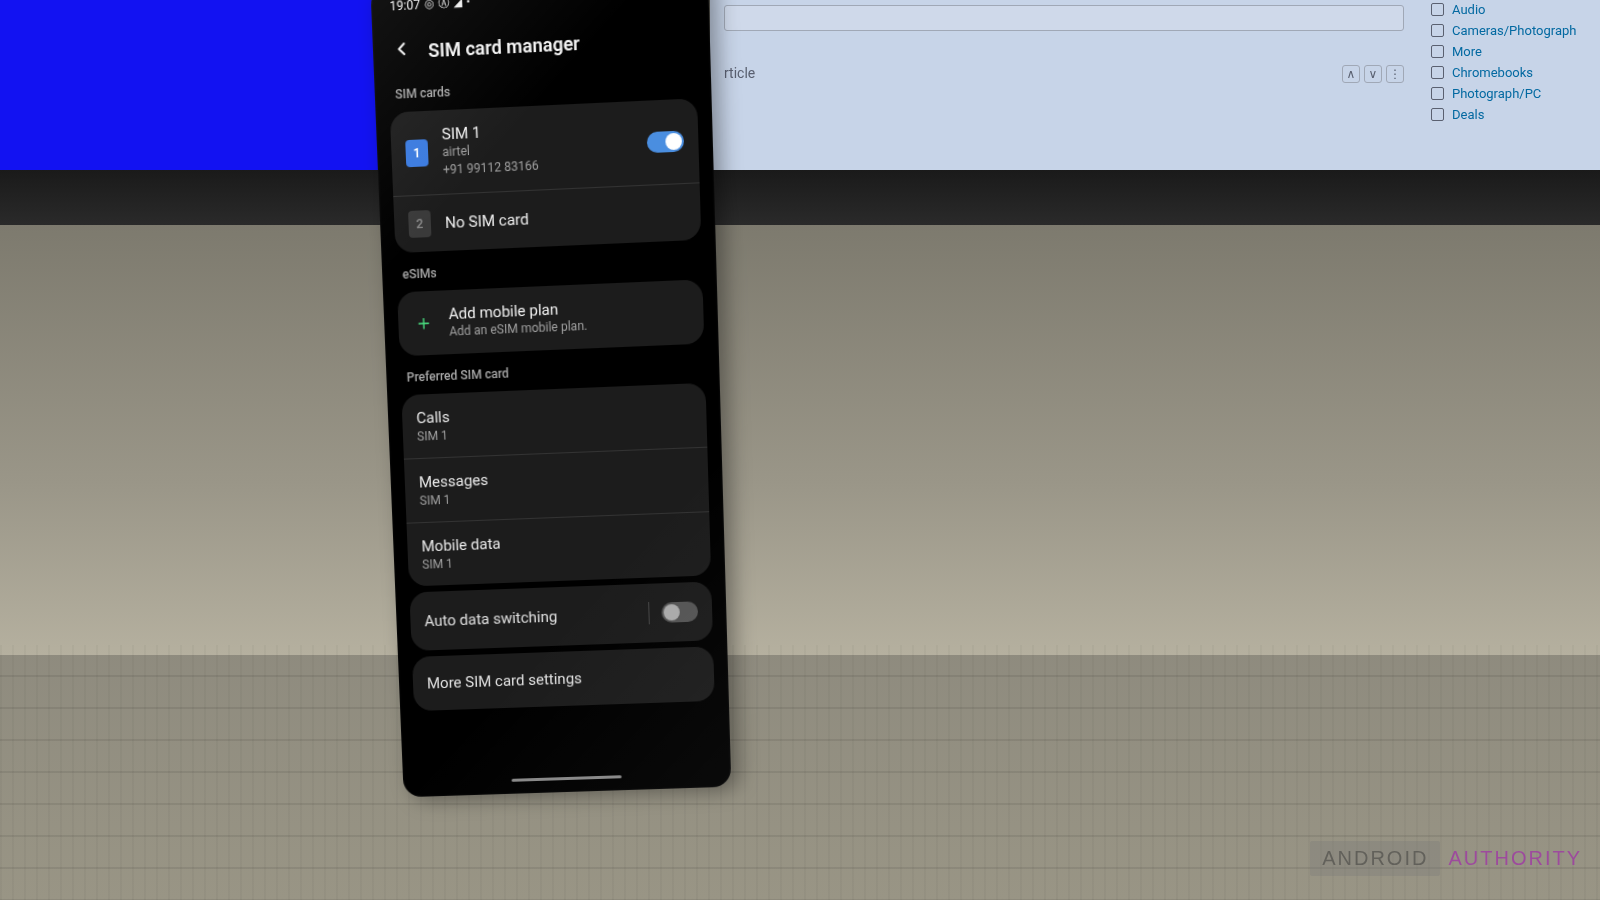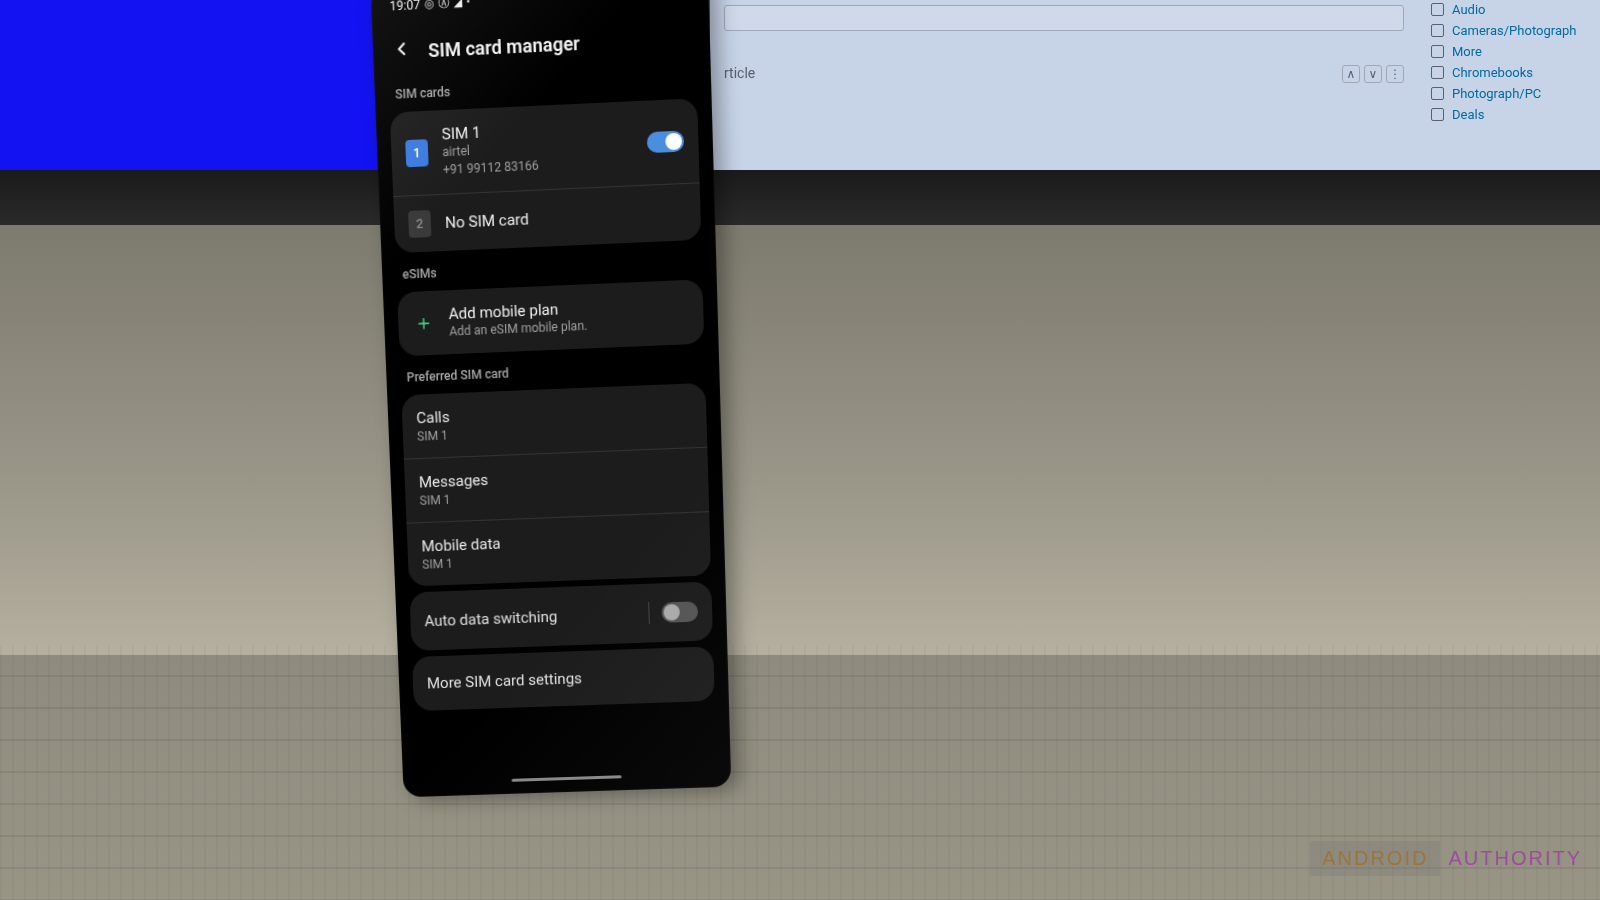--- a/index.html
+++ b/index.html
@@ -93,21 +93,21 @@
       position: absolute;
       right: 16px; bottom: 24px;
       display: flex; gap: 6px;
       opacity: 0.6;
       font-family: sans-serif;
       font-weight: 300;
       letter-spacing: 2px;
     }
     .watermark .w1 {
       background: rgba(120,120,120,0.5);
-      color: #a16207;
+      color: #404040;
       padding: 6px 12px;
       font-size: 20px;
       border-radius: 2px;
     }
     .watermark .w2 {
       color: #a21caf;
       padding: 6px 2px;
       font-size: 20px;
     }
     

